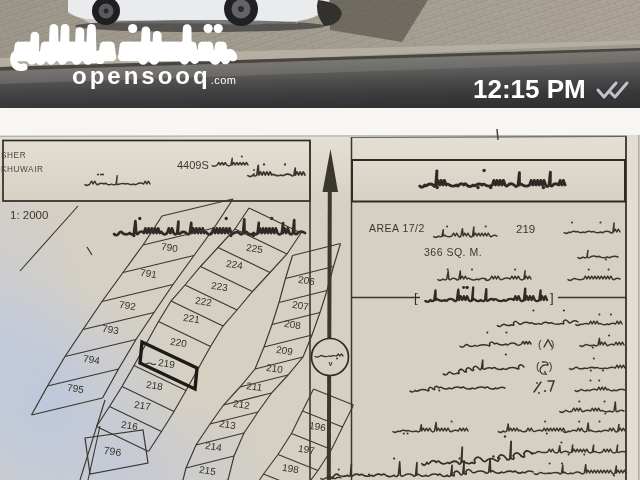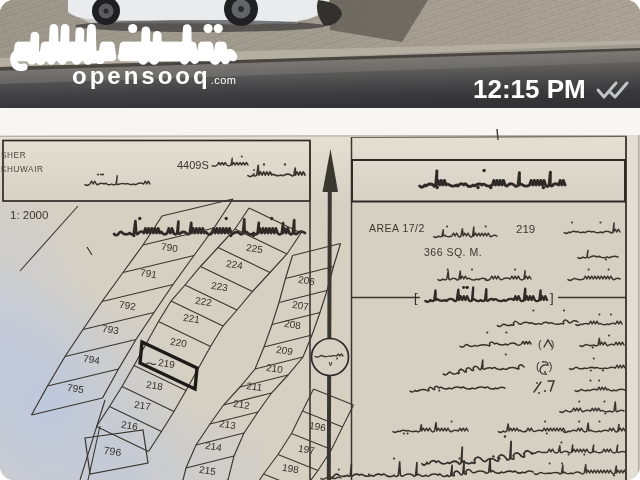--- a/index.html
+++ b/index.html
@@ -1,17 +1,17 @@
 <!DOCTYPE html>
 <html><head>
 <meta charset="utf-8">
 <style>
   html,body { margin:0; padding:0; }
   #page { position:relative; width:640px; height:480px; overflow:hidden;
-          font-family:"Liberation Sans", sans-serif; background:#d6d0c3;border-radius:14px; }
+          font-family:"Liberation Sans", sans-serif; background:#d6d0c3; }
   .abs { position:absolute; }
 </style>
 </head>
 <body>
 <div id="page">
 
   <svg class="abs" style="left:0;top:0px" width="640" height="108" viewBox="0 0 640 108">
 <defs>
 <linearGradient id="road" x1="0" y1="0" x2="0" y2="1">
           <stop offset="0" stop-color="#a39e95"></stop>

